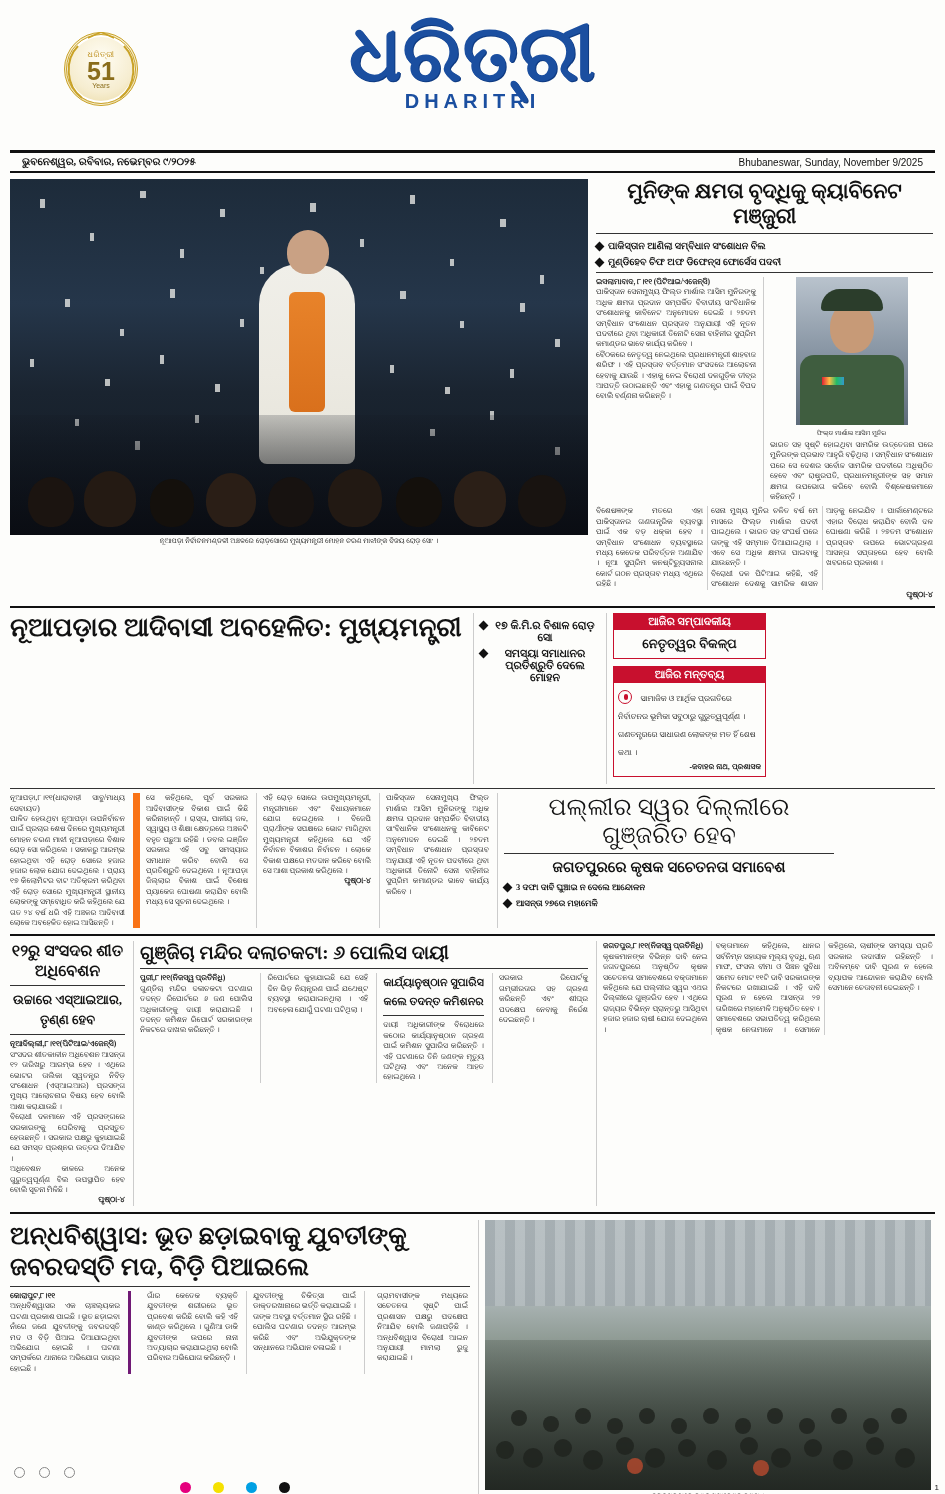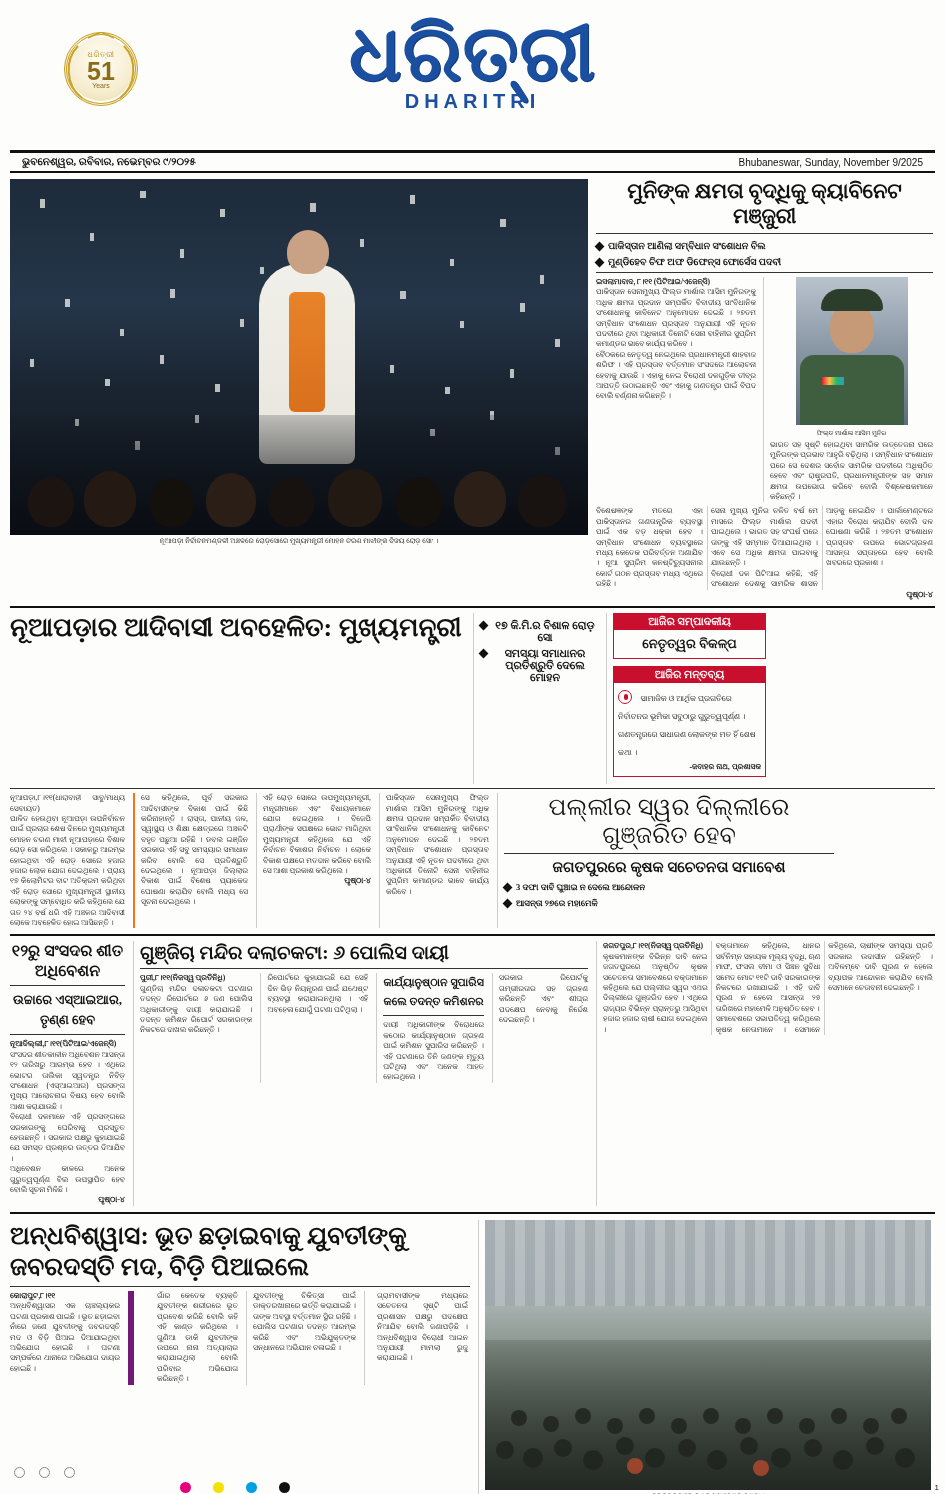--- a/index.html
+++ b/index.html
@@ -342,21 +342,21 @@
       </div>
     </div>
 
     <div class="hr-thin"></div>
 
     <div style="display:flex; gap:8px;">
       <div style="width:115px;">
         <div class="body-text" style="font-weight:normal;">ନୂଆପଡ଼ା,୮।୧୧(ଧାରାବାହୀ ସାବୁ/ମାଧ୍ୟ ସେବାୟତ)</div>
         <div class="body-text">ପାଳିତ ହେଉଥିବା ନୂଆପଡ଼ା ଉପନିର୍ବାଚନ ପାଇଁ ପ୍ରଚାର ଶେଷ ଦିନରେ ମୁଖ୍ୟମନ୍ତ୍ରୀ ମୋହନ ଚରଣ ମାଝୀ ନୂଆପଡ଼ାରେ ବିଶାଳ ରୋଡ଼ ସୋ କରିଥିଲେ । ସକାଳରୁ ଆରମ୍ଭ ହୋଇଥିବା ଏହି ରୋଡ଼ ସୋରେ ହଜାର ହଜାର ଲୋକ ଯୋଗ ଦେଇଥିଲେ । ପ୍ରାୟ ୧୭ କିଲୋମିଟର ବାଟ ଅତିକ୍ରମ କରିଥିବା ଏହି ରୋଡ଼ ସୋରେ ମୁଖ୍ୟମନ୍ତ୍ରୀ ସ୍ଥାନୀୟ ଲୋକଙ୍କୁ ସମ୍ବୋଧିତ କରି କହିଥିଲେ ଯେ ଗତ ୨୪ ବର୍ଷ ଧରି ଏହି ଅଞ୍ଚଳର ଆଦିବାସୀ ଲୋକେ ଅବହେଳିତ ହୋଇ ଆସିଛନ୍ତି ।</div>
       </div>
-      <div style="width:115px;border-left:2px solid #f97316;padding-left:6px;">
+      <div style="width:115px;border-left:7px solid #f97316;padding-left:6px;">
         <div class="body-text">ସେ କହିଥିଲେ, ପୂର୍ବ ସରକାର ଆଦିବାସୀଙ୍କ ବିକାଶ ପାଇଁ କିଛି କରିନାହାନ୍ତି । ରାସ୍ତା, ପାନୀୟ ଜଳ, ସ୍ୱାସ୍ଥ୍ୟ ଓ ଶିକ୍ଷା କ୍ଷେତ୍ରରେ ଅଞ୍ଚଳଟି ବହୁତ ପଛୁଆ ରହିଛି । ଡବଲ ଇଞ୍ଜିନ ସରକାର ଏହି ସବୁ ସମସ୍ୟାର ସମାଧାନ କରିବ ବୋଲି ସେ ପ୍ରତିଶ୍ରୁତି ଦେଇଥିଲେ । ନୂଆପଡ଼ା ଜିଲ୍ଲାର ବିକାଶ ପାଇଁ ବିଶେଷ ପ୍ୟାକେଜ ଘୋଷଣା କରାଯିବ ବୋଲି ମଧ୍ୟ ସେ ସୂଚନା ଦେଇଥିଲେ ।</div>
       </div>
       <div style="width:115px;border-left:1px solid #ccc;padding-left:6px;">
         <div class="body-text">ଏହି ରୋଡ଼ ସୋରେ ଉପମୁଖ୍ୟମନ୍ତ୍ରୀ, ମନ୍ତ୍ରୀମାନେ ଏବଂ ବିଧାୟକମାନେ ଯୋଗ ଦେଇଥିଲେ । ବିଜେପି ପ୍ରାର୍ଥୀଙ୍କ ସପକ୍ଷରେ ଭୋଟ ମାଗିଥିବା ମୁଖ୍ୟମନ୍ତ୍ରୀ କହିଥିଲେ ଯେ ଏହି ନିର୍ବାଚନ ବିକାଶର ନିର୍ବାଚନ । ଲୋକେ ବିକାଶ ପକ୍ଷରେ ମତଦାନ କରିବେ ବୋଲି ସେ ଆଶା ପ୍ରକାଶ କରିଥିଲେ ।</div>
         <div class="body-text cont" style="text-align:right;">ପୃଷ୍ଠା-୪</div>
       </div>
       <div style="width:110px;border-left:1px solid #ccc;padding-left:6px;">
         <div class="body-text">ପାକିସ୍ତାନ ସେନାମୁଖ୍ୟ ଫିଲ୍ଡ ମାର୍ଶାଲ ଆସିମ ମୁନିରଙ୍କୁ ଅଧିକ କ୍ଷମତା ପ୍ରଦାନ ସମ୍ପର୍କିତ ବିବାଦୀୟ ସାଂବିଧାନିକ ସଂଶୋଧନକୁ କାବିନେଟ ଅନୁମୋଦନ ଦେଇଛି । ୨୭ତମ ସମ୍ବିଧାନ ସଂଶୋଧନ ପ୍ରସ୍ତାବ ଅନୁଯାୟୀ ଏହି ନୂତନ ପଦବୀରେ ଥିବା ଅଧିକାରୀ ତିନୋଟି ସେନା ବାହିନୀର ସୁପ୍ରିମ କମାଣ୍ଡର ଭାବେ କାର୍ଯ୍ୟ କରିବେ ।</div>
       </div>
       <div style="width:337px;border-left:1px solid #ccc;padding-left:6px;">
@@ -425,21 +425,21 @@
 
   <div style="display:flex; gap:8px; margin-top:6px; border-top:2px solid #111; padding-top:6px;">
     <div style="width:460px;">
       <div class="big-bottom-head">ଅନ୍ଧବିଶ୍ୱାସ: ଭୂତ ଛଡ଼ାଇବାକୁ ଯୁବତୀଙ୍କୁ ଜବରଦସ୍ତି ମଦ, ବିଡ଼ି ପିଆଇଲେ</div>
       <div class="hr-thin"></div>
       <div style="display:flex; gap:8px;">
         <div style="width:110px;">
           <div class="body-text" style="font-weight:bold;">କୋରାପୁଟ,୮।୧୧</div>
           <div class="body-text">ଅନ୍ଧବିଶ୍ୱାସର ଏକ ଚାଞ୍ଚଲ୍ୟକର ଘଟଣା ପ୍ରକାଶ ପାଇଛି । ଭୂତ ଛଡ଼ାଇବା ନାଁରେ ଜଣେ ଯୁବତୀଙ୍କୁ ଜବରଦସ୍ତି ମଦ ଓ ବିଡ଼ି ପିଆଇ ଦିଆଯାଇଥିବା ଅଭିଯୋଗ ହୋଇଛି । ଘଟଣା ସମ୍ପର୍କରେ ଥାନାରେ ଅଭିଯୋଗ ଦାୟର ହୋଇଛି ।</div>
         </div>
-        <div style="width:110px;border-left:6px solid #701a75;padding-left:23px;">
+        <div style="width:110px;border-left:3px solid #701a75;padding-left:16px;">
           <div class="body-text">ଗାଁର କେତେକ ବ୍ୟକ୍ତି ଯୁବତୀଙ୍କ ଶରୀରରେ ଭୂତ ପ୍ରବେଶ କରିଛି ବୋଲି କହି ଏହି କାଣ୍ଡ କରିଥିଲେ । ଗୁଣିଆ ଡାକି ଯୁବତୀଙ୍କ ଉପରେ ନାନା ଅତ୍ୟାଚାର କରାଯାଇଥିଲା ବୋଲି ପରିବାର ଅଭିଯୋଗ କରିଛନ୍ତି ।</div>
         </div>
         <div style="width:110px;border-left:1px solid #ccc;padding-left:6px;">
           <div class="body-text">ଯୁବତୀଙ୍କୁ ଚିକିତ୍ସା ପାଇଁ ଡାକ୍ତରଖାନାରେ ଭର୍ତ୍ତି କରାଯାଇଛି । ତାଙ୍କ ଅବସ୍ଥା ବର୍ତ୍ତମାନ ସ୍ଥିର ରହିଛି । ପୋଲିସ ଘଟଣାର ତଦନ୍ତ ଆରମ୍ଭ କରିଛି ଏବଂ ଅଭିଯୁକ୍ତଙ୍କ ସନ୍ଧାନରେ ଅଭିଯାନ ଚଳାଇଛି ।</div>
         </div>
         <div style="width:104px;border-left:1px solid #ccc;padding-left:12px;">
           <div class="body-text">ଗ୍ରାମବାସୀଙ୍କ ମଧ୍ୟରେ ସଚେତନତା ସୃଷ୍ଟି ପାଇଁ ପ୍ରଶାସନ ପକ୍ଷରୁ ପଦକ୍ଷେପ ନିଆଯିବ ବୋଲି ଜଣାପଡ଼ିଛି । ଅନ୍ଧବିଶ୍ୱାସ ବିରୋଧୀ ଆଇନ ଅନୁଯାୟୀ ମାମଲା ରୁଜୁ କରାଯାଇଛି ।</div>
         </div>
       </div>
     </div>

